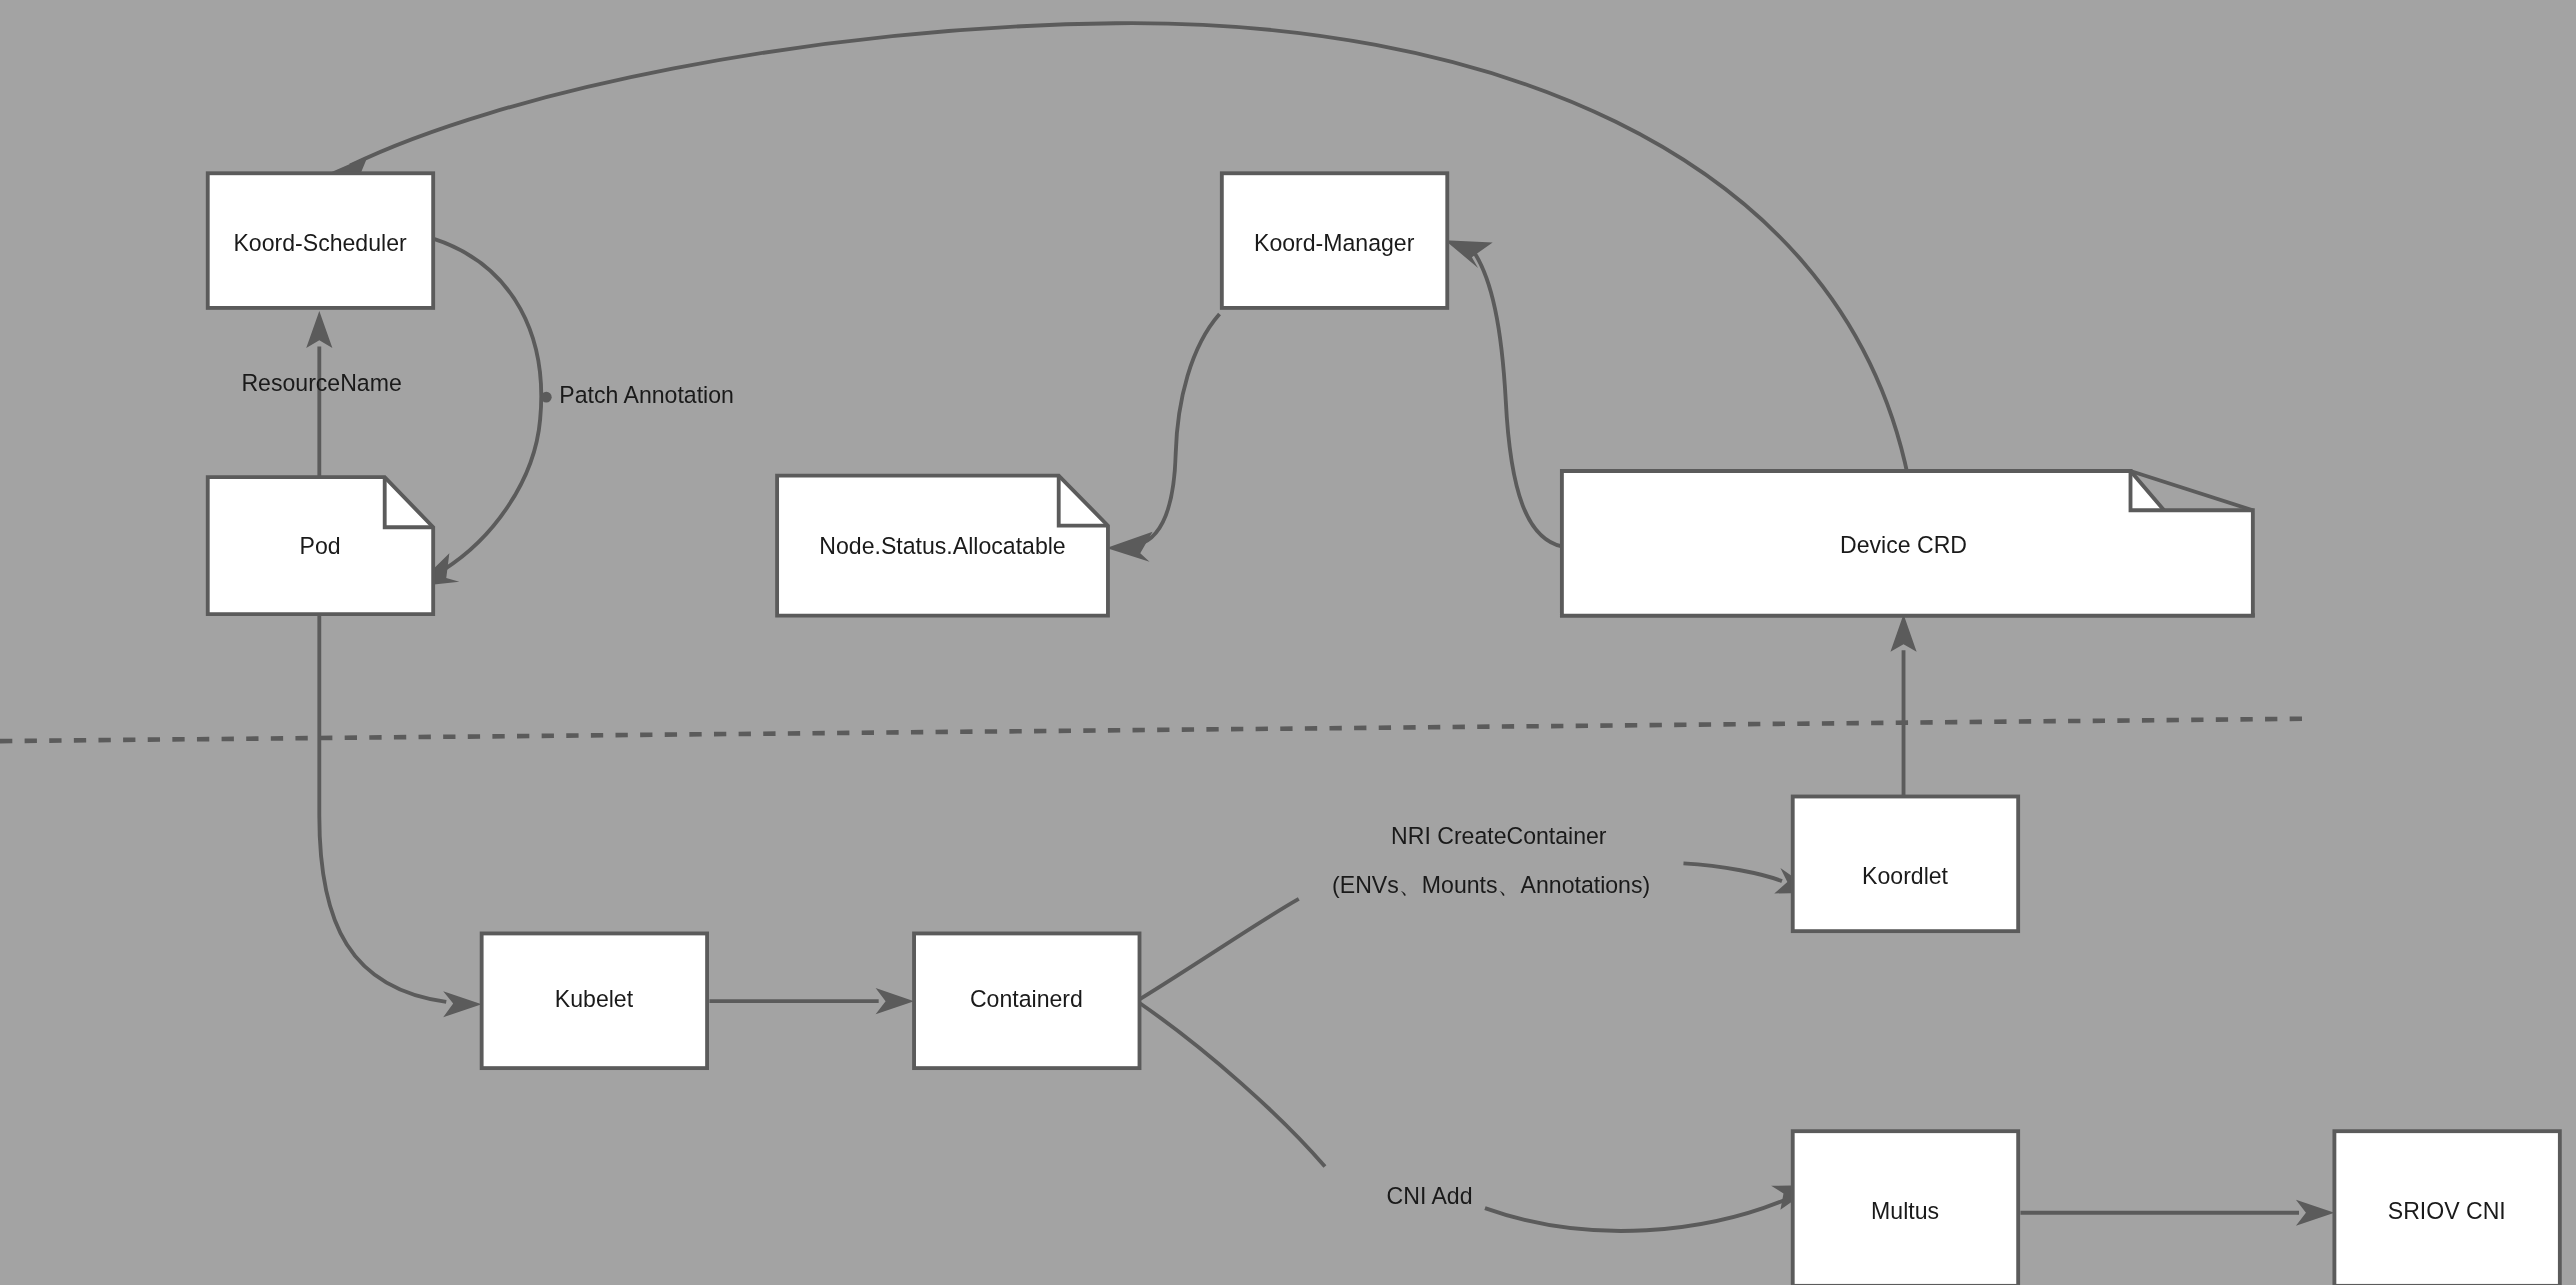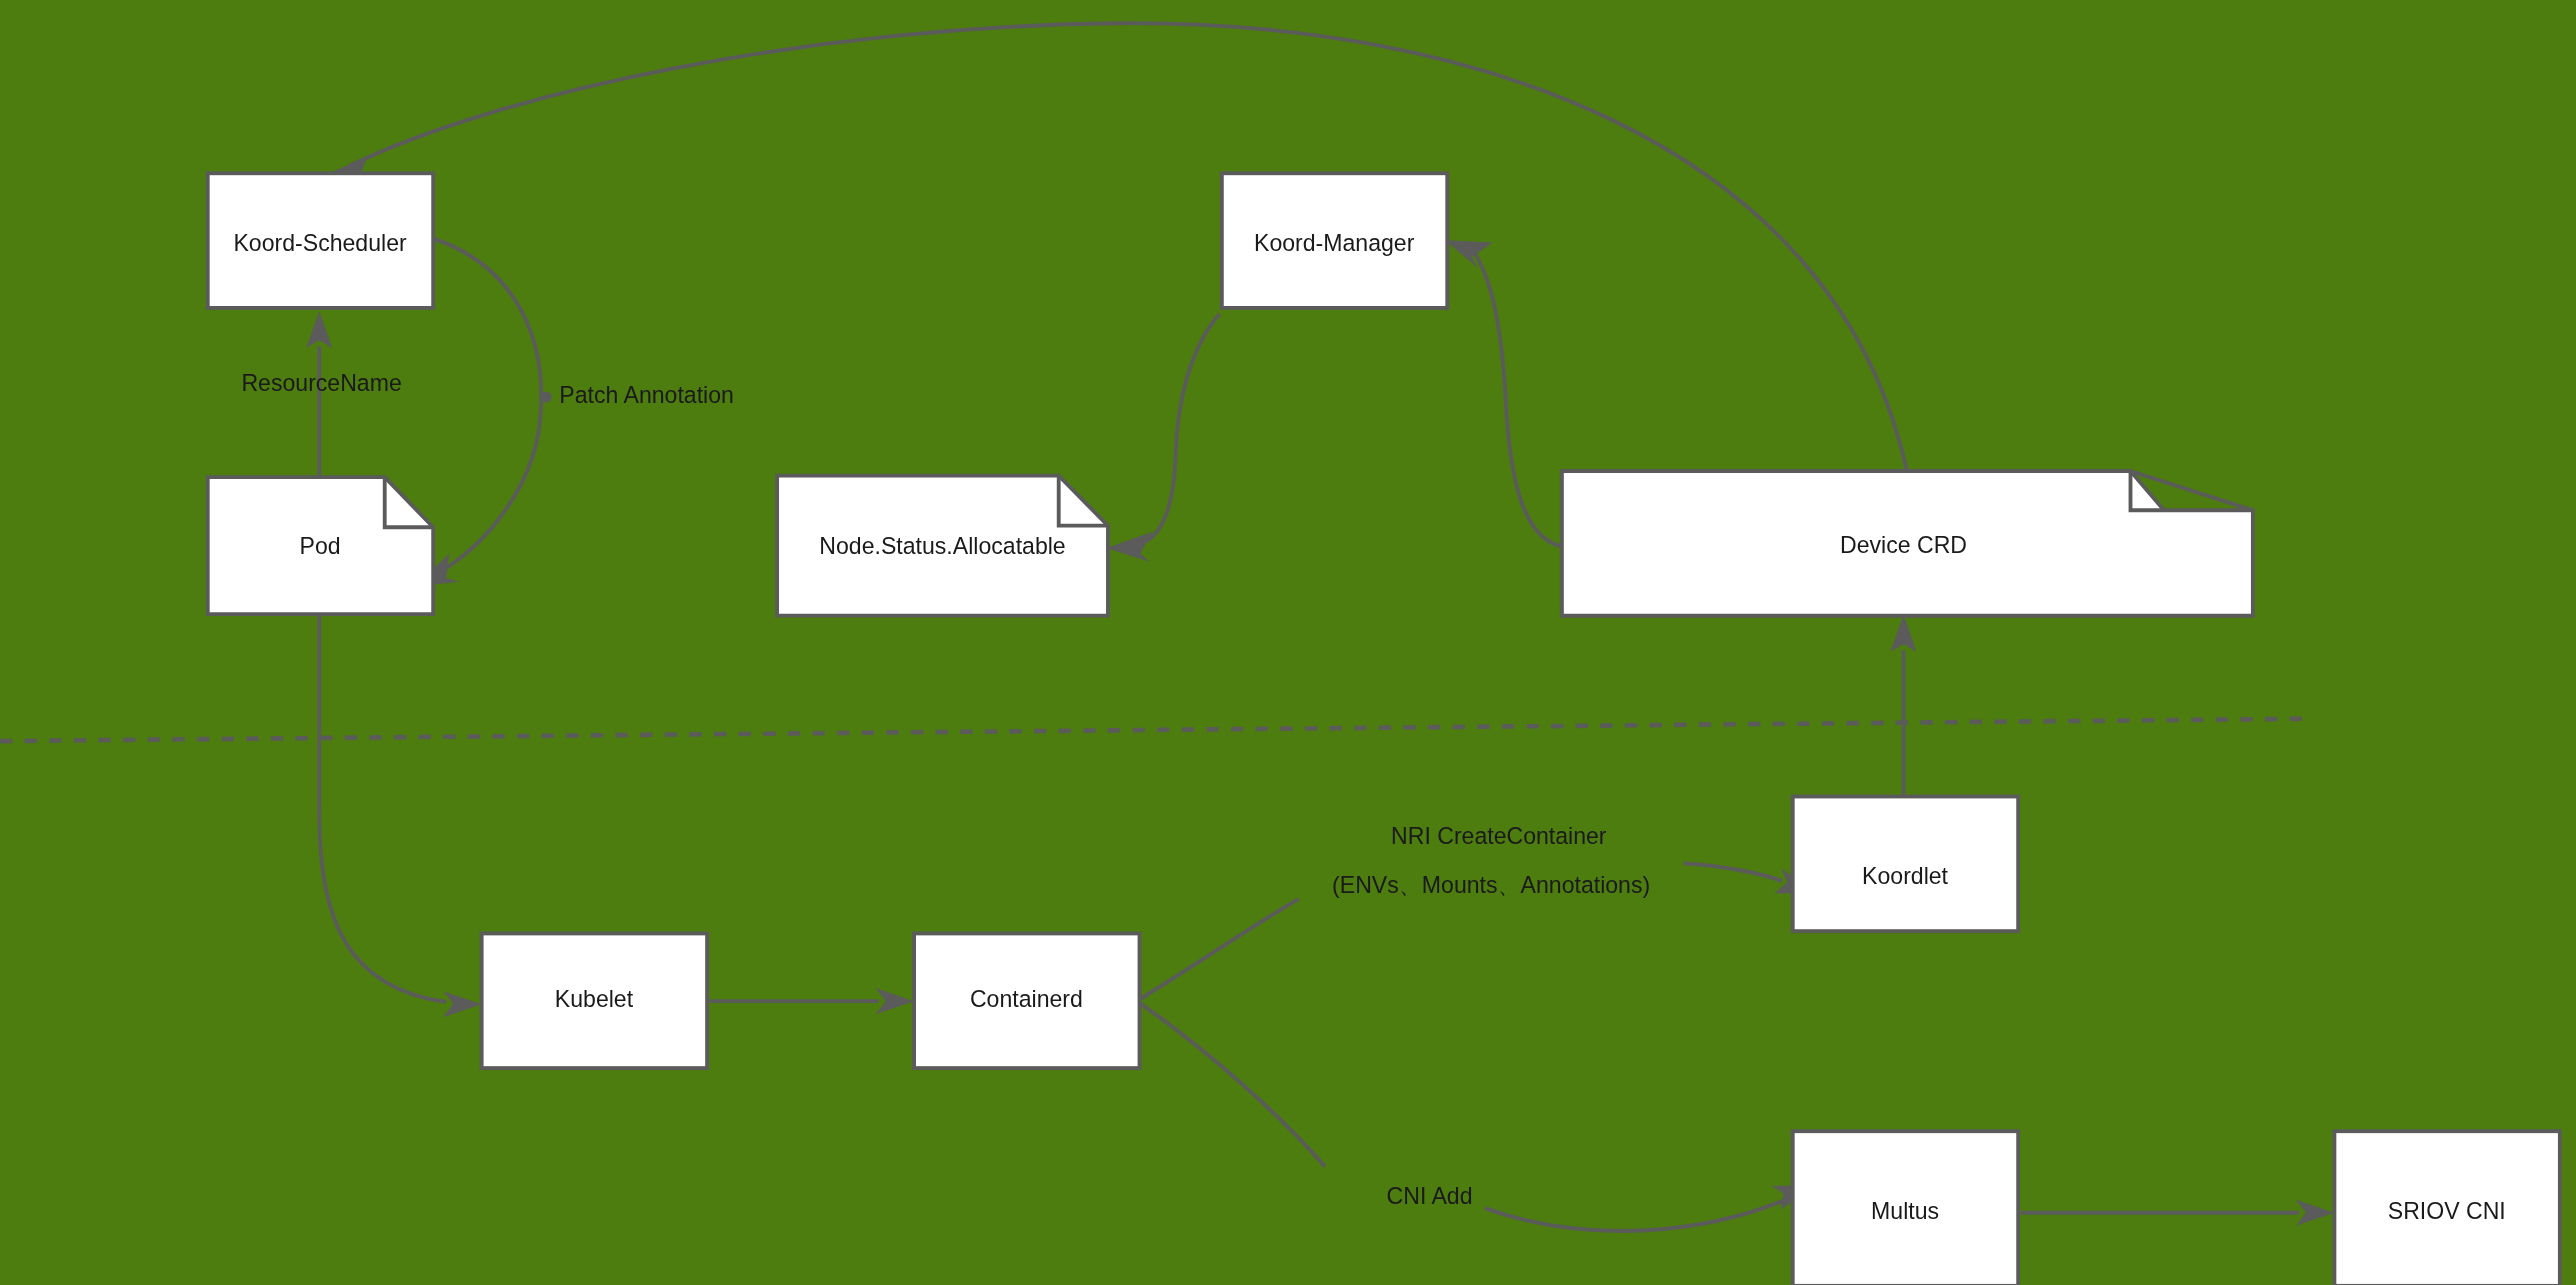--- a/index.html
+++ b/index.html
@@ -7,21 +7,21 @@
     padding: 0;
     background: #ffffff;
   }
   body {
     font-family: "Liberation Sans", "DejaVu Sans", sans-serif;
   }
   #diagram-root {
     position: relative;
     width: 2576px;
     height: 1286px;
-    background: #4d7c0f;
+    background: #a3a3a3;
     overflow: hidden;
   }
   #diagram-svg {
     position: absolute;
     left: 0;
     top: 0;
     width: 2576px;
     height: 1286px;
     display: block;
   }

